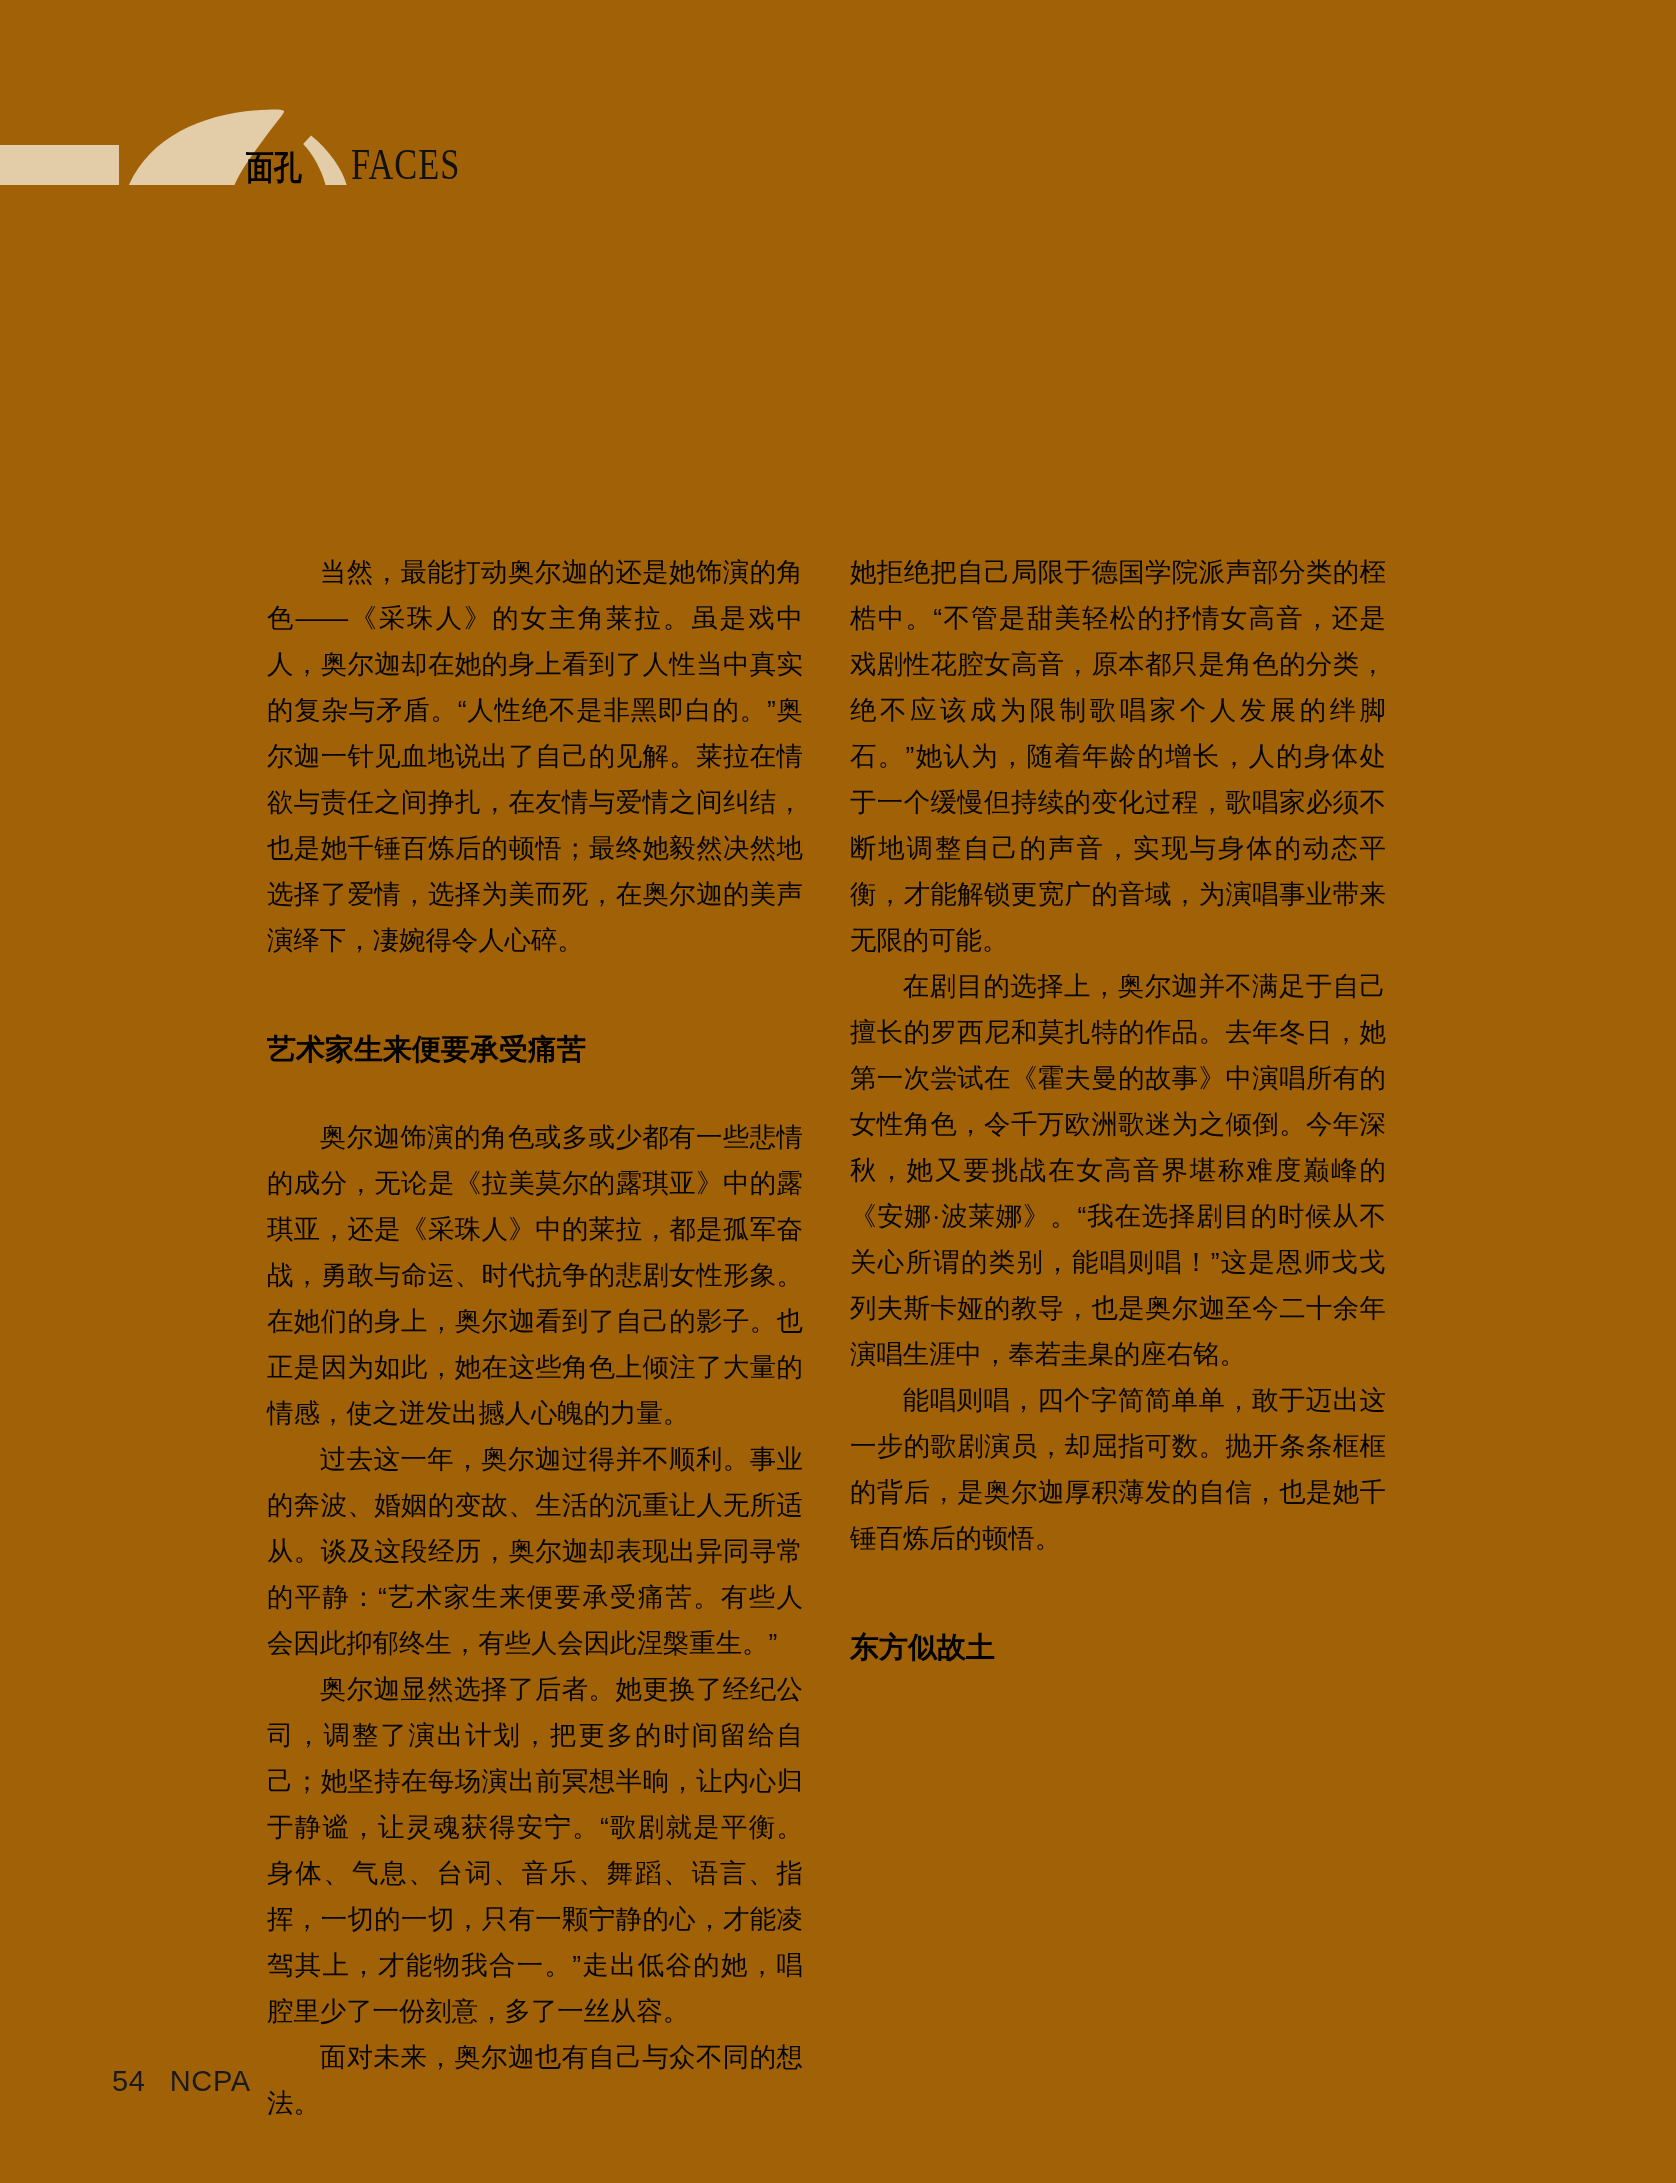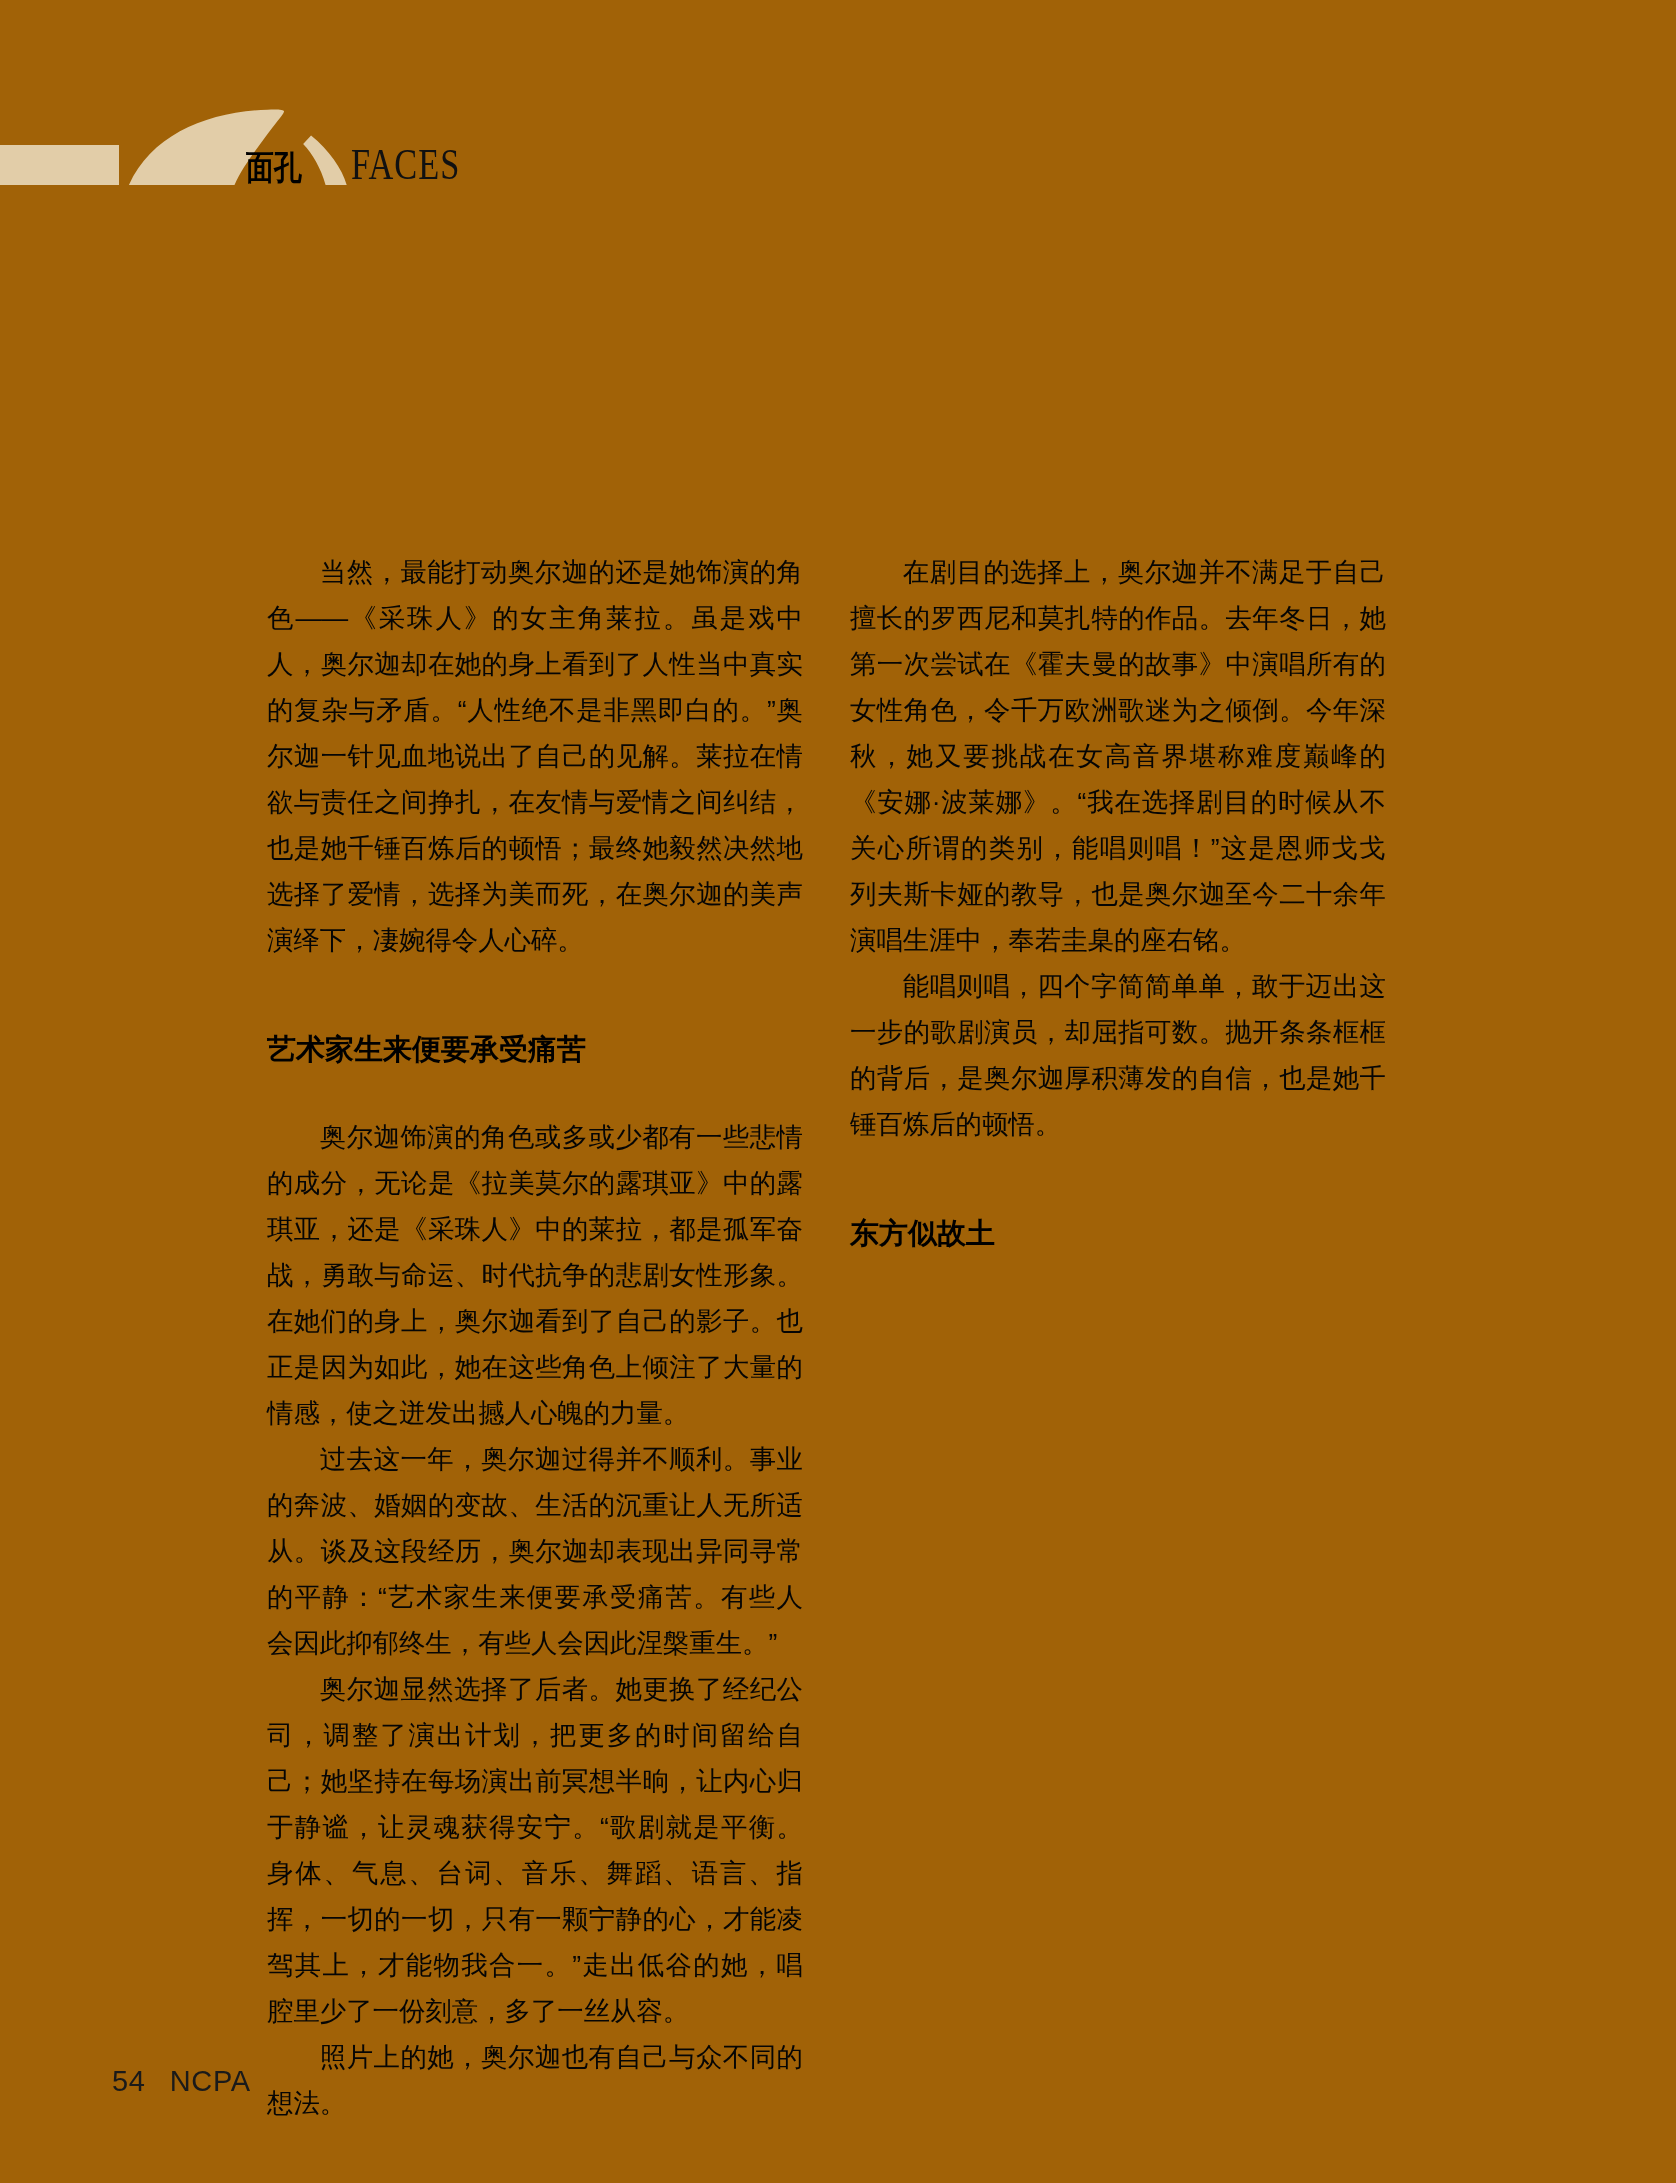--- a/index.html
+++ b/index.html
@@ -130,23 +130,24 @@
 
   <div class="header-title-en">FACES</div>
 
   <main>
     <div id="col-left" class="column column-left">
         <p class="para">当然，最能打动奥尔迦的还是她饰演的角色——《采珠人》的女主角莱拉。虽是戏中人，奥尔迦却在她的身上看到了人性当中真实的复杂与矛盾。“人性绝不是非黑即白的。”奥尔迦一针见血地说出了自己的见解。莱拉在情欲与责任之间挣扎，在友情与爱情之间纠结，也是她千锤百炼后的顿悟；最终她毅然决然地选择了爱情，选择为美而死，在奥尔迦的美声演绎下，凄婉得令人心碎。</p>
         <h2 class="heading">艺术家生来便要承受痛苦</h2>
         <p class="para">奥尔迦饰演的角色或多或少都有一些悲情的成分，无论是《拉美莫尔的露琪亚》中的露琪亚，还是《采珠人》中的莱拉，都是孤军奋战，勇敢与命运、时代抗争的悲剧女性形象。在她们的身上，奥尔迦看到了自己的影子。也正是因为如此，她在这些角色上倾注了大量的情感，使之迸发出撼人心魄的力量。</p>
         <p class="para">过去这一年，奥尔迦过得并不顺利。事业的奔波、婚姻的变故、生活的沉重让人无所适从。谈及这段经历，奥尔迦却表现出异同寻常的平静：“艺术家生来便要承受痛苦。有些人会因此抑郁终生，有些人会因此涅槃重生。”</p>
         <p class="para">奥尔迦显然选择了后者。她更换了经纪公司，调整了演出计划，把更多的时间留给自己；她坚持在每场演出前冥想半晌，让内心归于静谧，让灵魂获得安宁。“歌剧就是平衡。身体、气息、台词、音乐、舞蹈、语言、指挥，一切的一切，只有一颗宁静的心，才能凌驾其上，才能物我合一。”走出低谷的她，唱腔里少了一份刻意，多了一丝从容。</p>
-        <p class="para">照片上的她，奥尔迦也有自己与众不同的想法。</p>
+        <p class="para">面对未来，奥尔迦也有自己与众不同的想法。</p>
       </div>
     <div id="col-right" class="column column-right">
+        <p class="para no-indent">她拒绝把自己局限于德国学院派声部分类的桎梏中。“不管是甜美轻松的抒情女高音，还是戏剧性花腔女高音，原本都只是角色的分类，绝不应该成为限制歌唱家个人发展的绊脚石。”她认为，随着年龄的增长，人的身体处于一个缓慢但持续的变化过程，歌唱家必须不断地调整自己的声音，实现与身体的动态平衡，才能解锁更宽广的音域，为演唱事业带来无限的可能。</p>
         <p class="para">在剧目的选择上，奥尔迦并不满足于自己擅长的罗西尼和莫扎特的作品。去年冬日，她第一次尝试在《霍夫曼的故事》中演唱所有的女性角色，令千万欧洲歌迷为之倾倒。今年深秋，她又要挑战在女高音界堪称难度巅峰的《安娜·波莱娜》。“我在选择剧目的时候从不关心所谓的类别，能唱则唱！”这是恩师戈戈列夫斯卡娅的教导，也是奥尔迦至今二十余年演唱生涯中，奉若圭臬的座右铭。</p>
         <p class="para">能唱则唱，四个字简简单单，敢于迈出这一步的歌剧演员，却屈指可数。抛开条条框框的背后，是奥尔迦厚积薄发的自信，也是她千锤百炼后的顿悟。</p>
         <h2 class="heading">东方似故土</h2>
       </div>
   </main>
 
   <div class="footer">
     <span>54</span><span class="brand">NCPA</span>
   </div>
 

